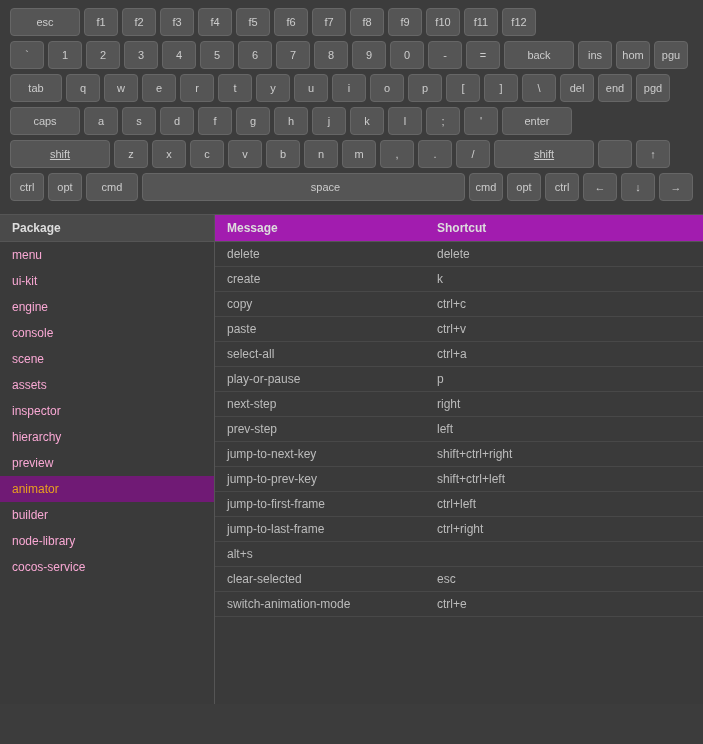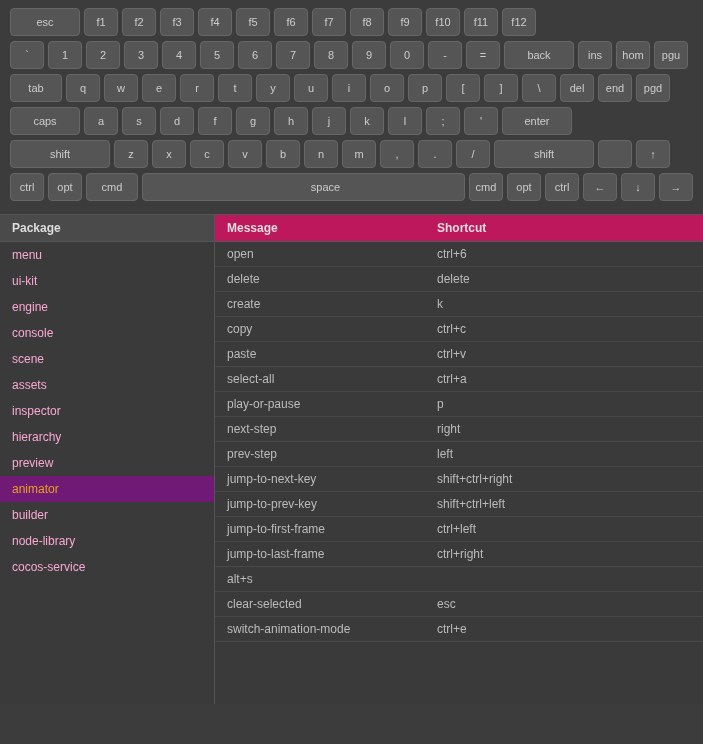--- a/index.html
+++ b/index.html
@@ -34,21 +34,21 @@
       display: flex;
       align-items: center;
       justify-content: center;
       padding: 0 4px;
       cursor: default;
       user-select: none;
       white-space: nowrap;
     }
     .key.wide { min-width: 52px; }
     .key.wider { min-width: 70px; }
-    .key.widest { min-width: 100px; }
+    .key.widest { min-width: 100px; text-decoration: underline; }
     .key.space-key { flex: 1; padding-left: 48px; }
 
     
     .bottom-panel {
       display: flex;
       background: #3a3a3a;
       border-top: 1px solid #555;
       height: 490px;
       justify-content: flex-end;
     }
@@ -77,21 +77,21 @@
       color: #e8a020;
     }
 
     
     .content {
       flex: 1;
       overflow-y: auto;
     }
     .content-header {
       display: flex;
-      background: #be185d;
+      background: #a21caf;
       padding: 6px 12px;
       border-bottom: 1px solid #555;
     }
     .content-header-cell {
       font-weight: bold;
       color: #ddd;
     }
     .col-message { width: 210px; }
     .col-shortcut { flex: 1; }
 
@@ -221,24 +221,20 @@
       <div class="sidebar-item active">animator</div>
       <div class="sidebar-item">builder</div>
       <div class="sidebar-item">node-library</div>
       <div class="sidebar-item">cocos-service</div>
     </div>
   <div class="content">
     <div class="content-header">
       <div class="content-header-cell col-message">Message</div>
       <div class="content-header-cell col-shortcut">Shortcut</div>
     </div>
-  <div class="content-row">
-        <div class="cell-message">open</div>
-        <div class="cell-shortcut">ctrl+6</div>
-      </div>
       <div class="content-row">
         <div class="cell-message">delete</div>
         <div class="cell-shortcut">delete</div>
       </div>
       <div class="content-row">
         <div class="cell-message">create</div>
         <div class="cell-shortcut">k</div>
       </div>
       <div class="content-row">
         <div class="cell-message">copy</div>

